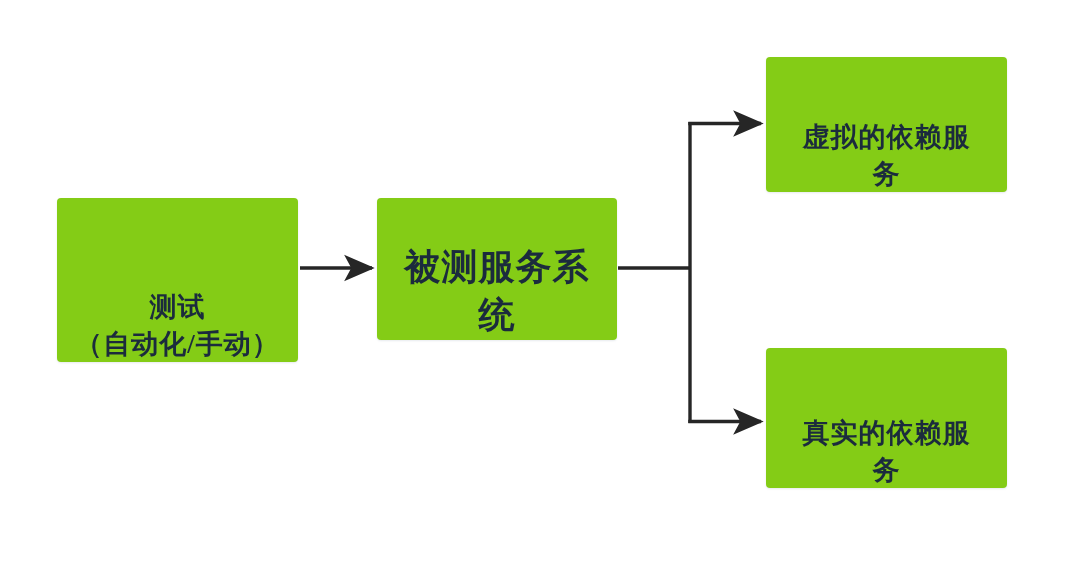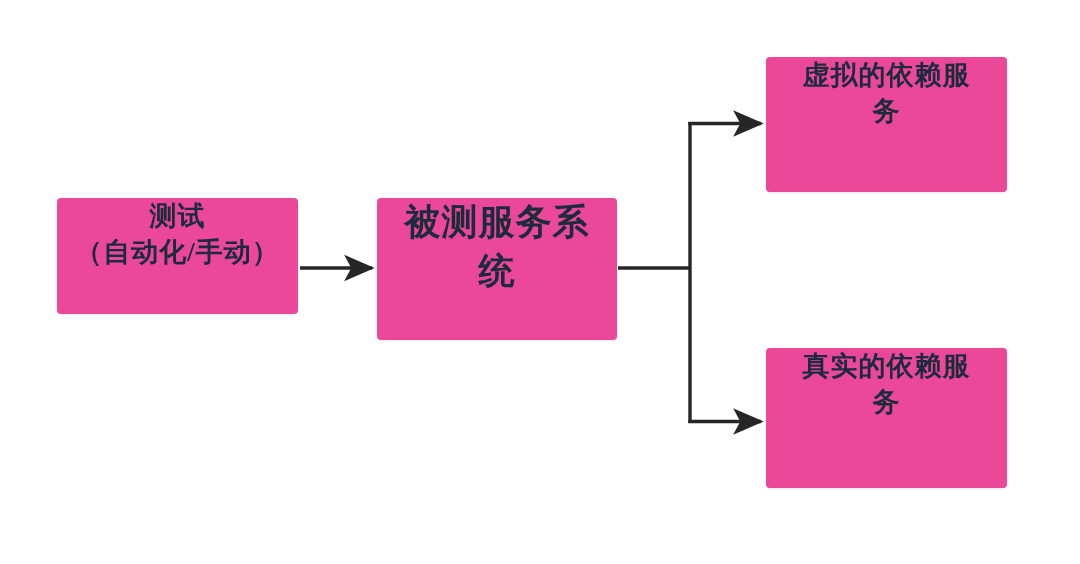--- a/index.html
+++ b/index.html
@@ -23,42 +23,42 @@
     position: absolute;
     left: 0;
     top: 0;
     width: 1080px;
     height: 564px;
     pointer-events: none;
   }
   .node {
     position: absolute;
     box-sizing: border-box;
-    background: #ec4899;
+    background: #84cc16;
     border-radius: 4px;
     display: flex;
-    align-items: flex-start;
+    align-items: flex-end;
     justify-content: center;
     text-align: center;
     color: #1b2b3d;
     font-weight: 700;
     letter-spacing: 1px;
     line-height: 1.35;
     box-shadow: 0 1px 2px rgba(120,140,160,0.18);
   }
   .node-label {
     display: block;
     width: 100%;
     padding: 0 14px;
     box-sizing: border-box;
     white-space: pre-line;
   }
   
   #node-test {
-    left: 57px;  top: 198px;  width: 241px; height: 116px;
+    left: 57px;  top: 198px;  width: 241px; height: 164px;
     font-size: 27px;
   }
   #node-sut {
     left: 377px; top: 198px;  width: 240px; height: 142px;
     font-size: 36px;
   }
   #node-virtual {
     left: 766px; top: 57px;   width: 241px; height: 135px;
     font-size: 27px;
   }

